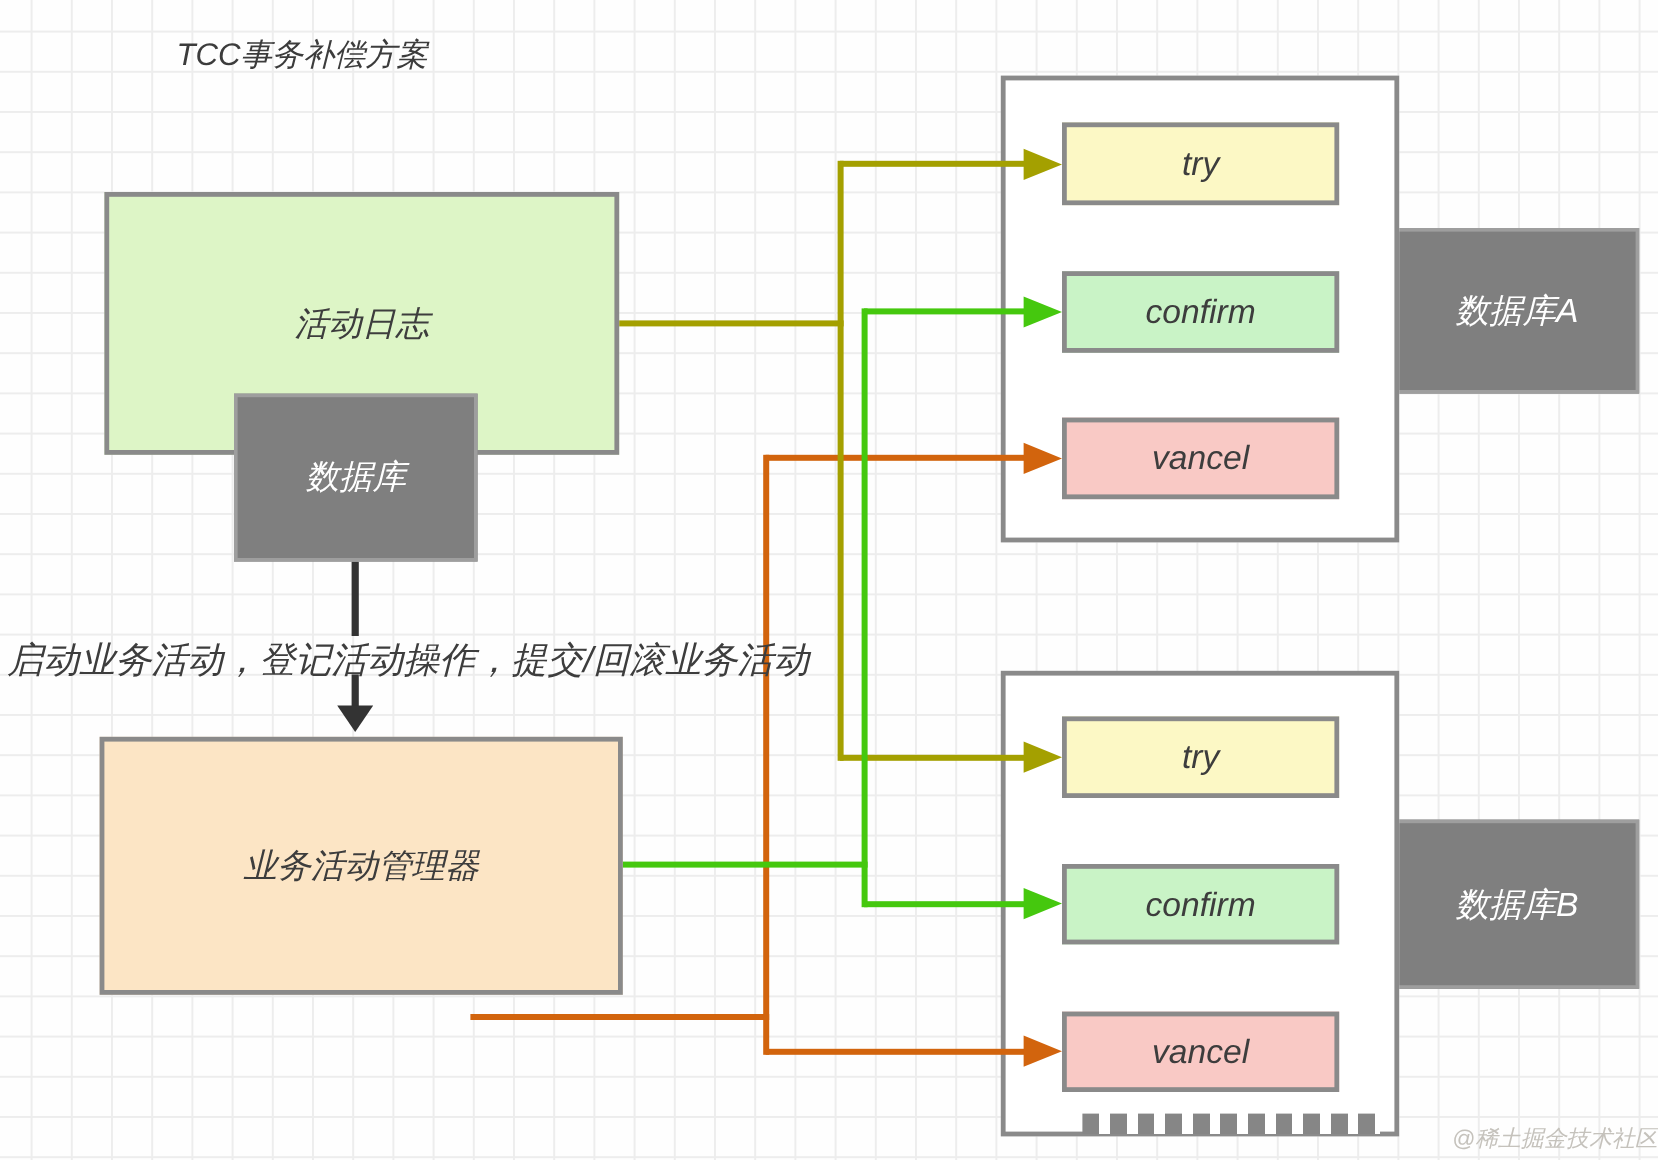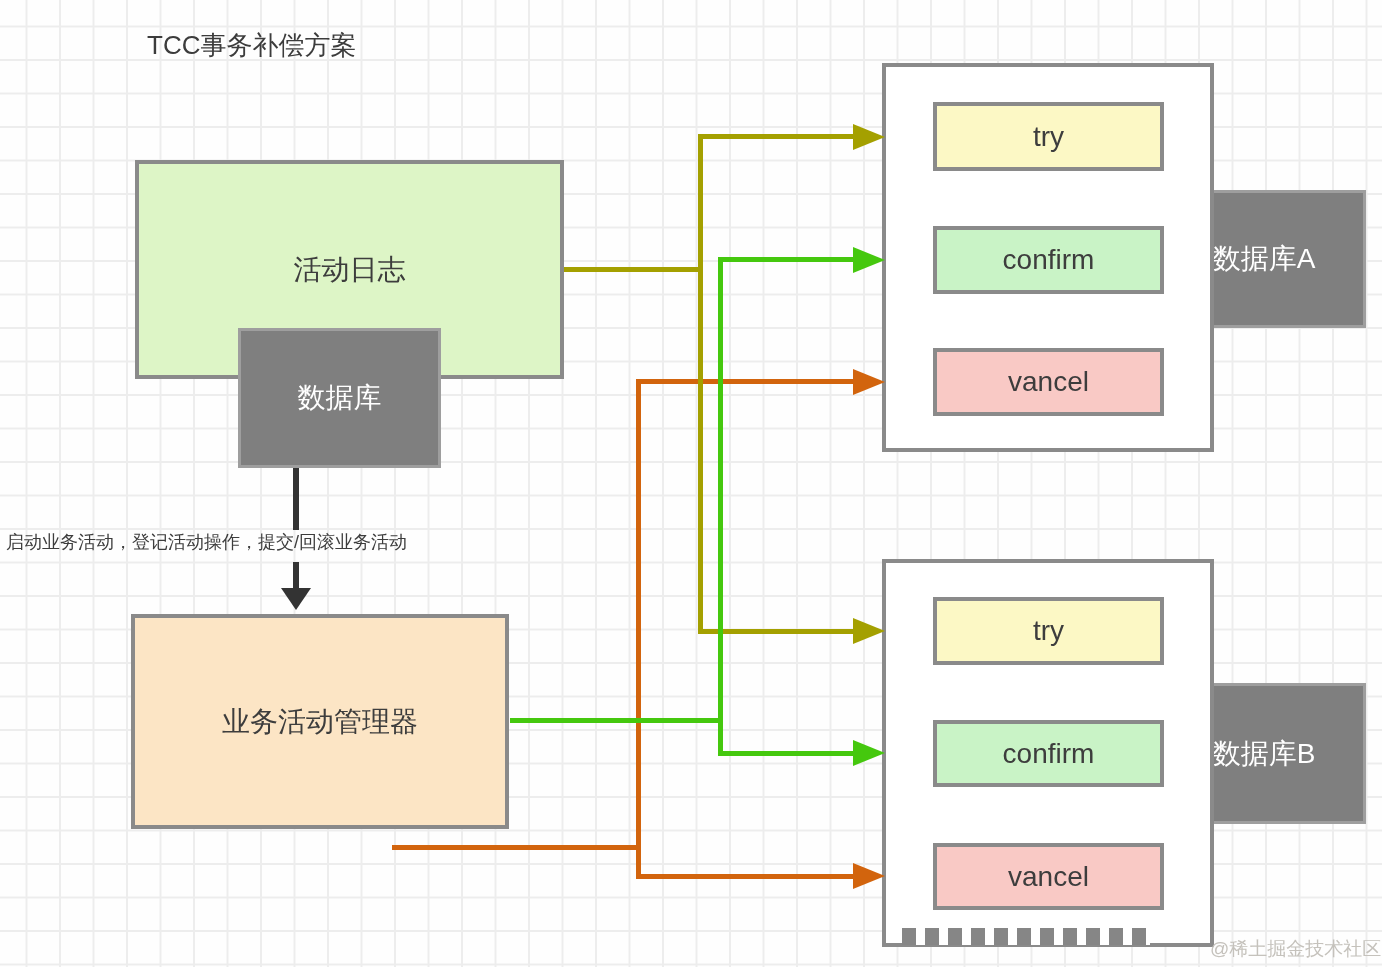--- a/index.html
+++ b/index.html
@@ -8,41 +8,42 @@
     width:1382px;height:967px;
     overflow:hidden;
     background-color:var(--canvas-bg,#fefefe);
     background-image:
       linear-gradient(var(--grid-line,#ededed) 2px, transparent 2px),
       linear-gradient(90deg, var(--grid-line,#ededed) 2px, transparent 2px);
     background-size:33.5px 33.5px;
     background-position:-8px -8px;
     font-family:"Liberation Sans","DejaVu Sans",sans-serif;
     color:var(--text-dark,#3d3d3d);
+    font-style:italic;
   }
   .node{
     position:absolute;
     box-sizing:border-box;
     display:flex;align-items:center;justify-content:center;
     text-align:center;
   }
   .node span{display:block;}
-  .big-border{border:4px solid var(--node-border,#8a8a8a);margin-left:48px;}
+  .big-border{border:4px solid var(--node-border,#8a8a8a);}
   .small-border{border:3px solid var(--gray-node-border,#9e9e9e);}
   .label-28{font-size:28px;color:var(--text-dark,#3d3d3d);}
   .gray-label{font-size:28px;color:#ffffff;}
   .line{position:absolute;}
   .ah-r{position:absolute;width:0;height:0;
     border-top:13px solid transparent;border-bottom:13px solid transparent;
     border-left:32px solid currentColor;}
   .ah-d{position:absolute;width:0;height:0;
     border-left:15px solid transparent;border-right:15px solid transparent;
     border-top:22px solid var(--line-black,#333);}
   .title{position:absolute;font-size:26px;color:#3c3c3c;white-space:nowrap;}
-  .annotation{position:absolute;font-size:18px;color:var(--text-dark,#3d3d3d);white-space:nowrap;z-index:5;text-align:center;}
+  .annotation{position:absolute;font-size:30px;color:var(--text-dark,#3d3d3d);white-space:nowrap;z-index:5;text-align:center;}
   .watermark{position:absolute;font-size:19px;color:var(--watermark-gray,#c5c2bc);white-space:nowrap;z-index:6;}
   .partial-strip{position:absolute;z-index:6;
     background:repeating-linear-gradient(90deg,
       var(--partial-mark-gray,#868686) 0 14px, #ffffff 14px 23px);}
   .z1{z-index:1}.z2{z-index:2}.z3{z-index:3}.z4{z-index:4}
 </style>
 </head>
 <body>
 
 <div class="canvas">
@@ -80,24 +81,24 @@
   <div class="ah-r z3" style="left:853px;top:247px;color:var(--line-green,#45c80e);"></div>
   <div class="ah-r z3" style="left:853px;top:740px;color:var(--line-green,#45c80e);"></div>
 
   <div class="line z3" style="left:293px;top:468px;width:6px;height:62px;background:var(--line-black,#333);"></div>
   <div class="line z3" style="left:293px;top:562px;width:6px;height:28px;background:var(--line-black,#333);"></div>
   <div class="ah-d z3" style="left:281px;top:588px;"></div>
 
   <div class="node big-border z4" style="left:87px;top:160px;width:429px;height:219px;background:var(--main-service-fill,#ddf5c6);">
     <span class="label-28">活动日志</span>
   </div>
-  <div class="node small-border z4" style="left:195px;top:328px;width:203px;height:140px;background:var(--gray-node-fill,#7f7f7f);margin-left:43px;">
+  <div class="node small-border z4" style="left:195px;top:328px;width:203px;height:140px;background:var(--gray-node-fill,#7f7f7f);">
     <span class="gray-label">数据库</span>
   </div>
-  <div class="node big-border z4" style="left:83px;top:614px;width:378px;height:215px;background:var(--activity-manager-fill,#fce5c5);">
+  <div class="node big-border z4" style="left:83px;top:614px;width:436px;height:215px;background:var(--activity-manager-fill,#fce5c5);">
     <span class="label-28">业务活动管理器</span>
   </div>
 
   <div class="annotation" style="left:6px;top:530px;">启动业务活动，登记活动操作，提交/回滚业务活动</div>
 
   <div class="node big-border z4" style="left:885px;top:102px;width:231px;height:69px;background:var(--try-fill,#fcf8c5);">
     <span class="label-28">try</span>
   </div>
   <div class="node big-border z4" style="left:885px;top:226px;width:231px;height:68px;background:var(--confirm-fill,#c9f3c6);">
     <span class="label-28">confirm</span>

